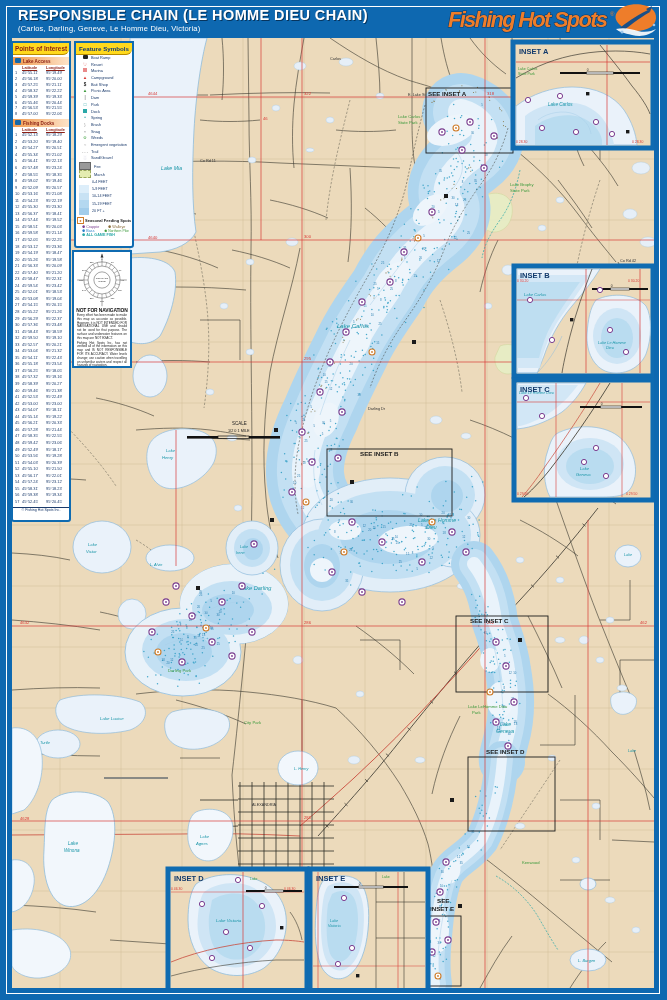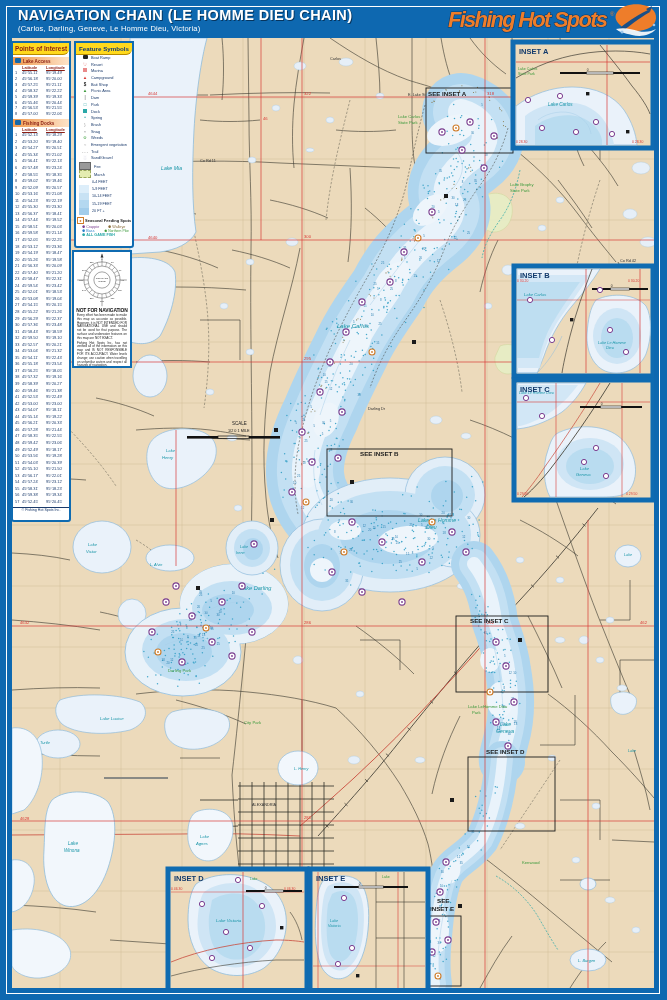--- a/index.html
+++ b/index.html
@@ -1,18 +1,18 @@
 <!DOCTYPE html>
 <html><head><meta charset="utf-8"><style>
 html,body{margin:0;padding:0;}
 body{width:667px;height:1000px;background:#0e68b0;font-family:"Liberation Sans",sans-serif;position:relative;overflow:hidden;}
 .abs{position:absolute;}
 </style></head><body>
 <div class="abs" style="left:6px;top:6px;width:652px;height:986px;border:1.3px solid #ffffff;"></div>
-<div class="abs" style="left:18px;top:7px;color:#fff;font-size:14.5px;font-weight:bold;letter-spacing:.4px;text-shadow:1px 1px 0 #07355e;white-space:nowrap;">NAVIGATION CHAIN (LE HOMME DIEU CHAIN)</div>
+<div class="abs" style="left:18px;top:7px;color:#fff;font-size:14.5px;font-weight:bold;letter-spacing:.4px;text-shadow:1px 1px 0 #07355e;white-space:nowrap;">RESPONSIBLE CHAIN (LE HOMME DIEU CHAIN)</div>
 <div class="abs" style="left:18px;top:24px;color:#fff;font-size:7.5px;letter-spacing:.2px;white-space:nowrap;">(Carlos, Darling, Geneve, Le Homme Dieu, Victoria)</div>
 
 <svg class="abs" style="left:440px;top:0px;" width="227" height="42" viewBox="0 0 227 42">
 <text x="8" y="27" font-family="Liberation Sans,sans-serif" font-style="italic" font-weight="bold" font-size="22" fill="#ee7d2a" stroke="#0d3a66" stroke-width="1.1" paint-order="stroke" textLength="160">Fishing Hot Spots</text>
 <text x="170" y="16" font-size="6" fill="#ee7d2a">®</text>
 <g transform="translate(196,19)">
 <path d="M-18,-8 C-12,-16 8,-17 16,-10 C22,-5 21,4 15,8 C5,14 -10,13 -16,6 C-21,1 -22,-3 -18,-8 Z" fill="#ee7d2a"></path>
 <path d="M-16,9 C-10,4 -2,-2 12,-9 L14,-7 C2,0 -7,7 -13,12 Z" fill="#1b4f86"></path>
 <path d="M10,-10 l6,-3 -2,6 Z" fill="#1b4f86"></path>
 <path d="M-20,10 C-12,8 -4,10 2,12 C10,14 16,12 20,10 C14,17 4,18 -4,16 C-12,14 -17,13 -20,10 Z" fill="#ffffff" opacity=".9"></path>

